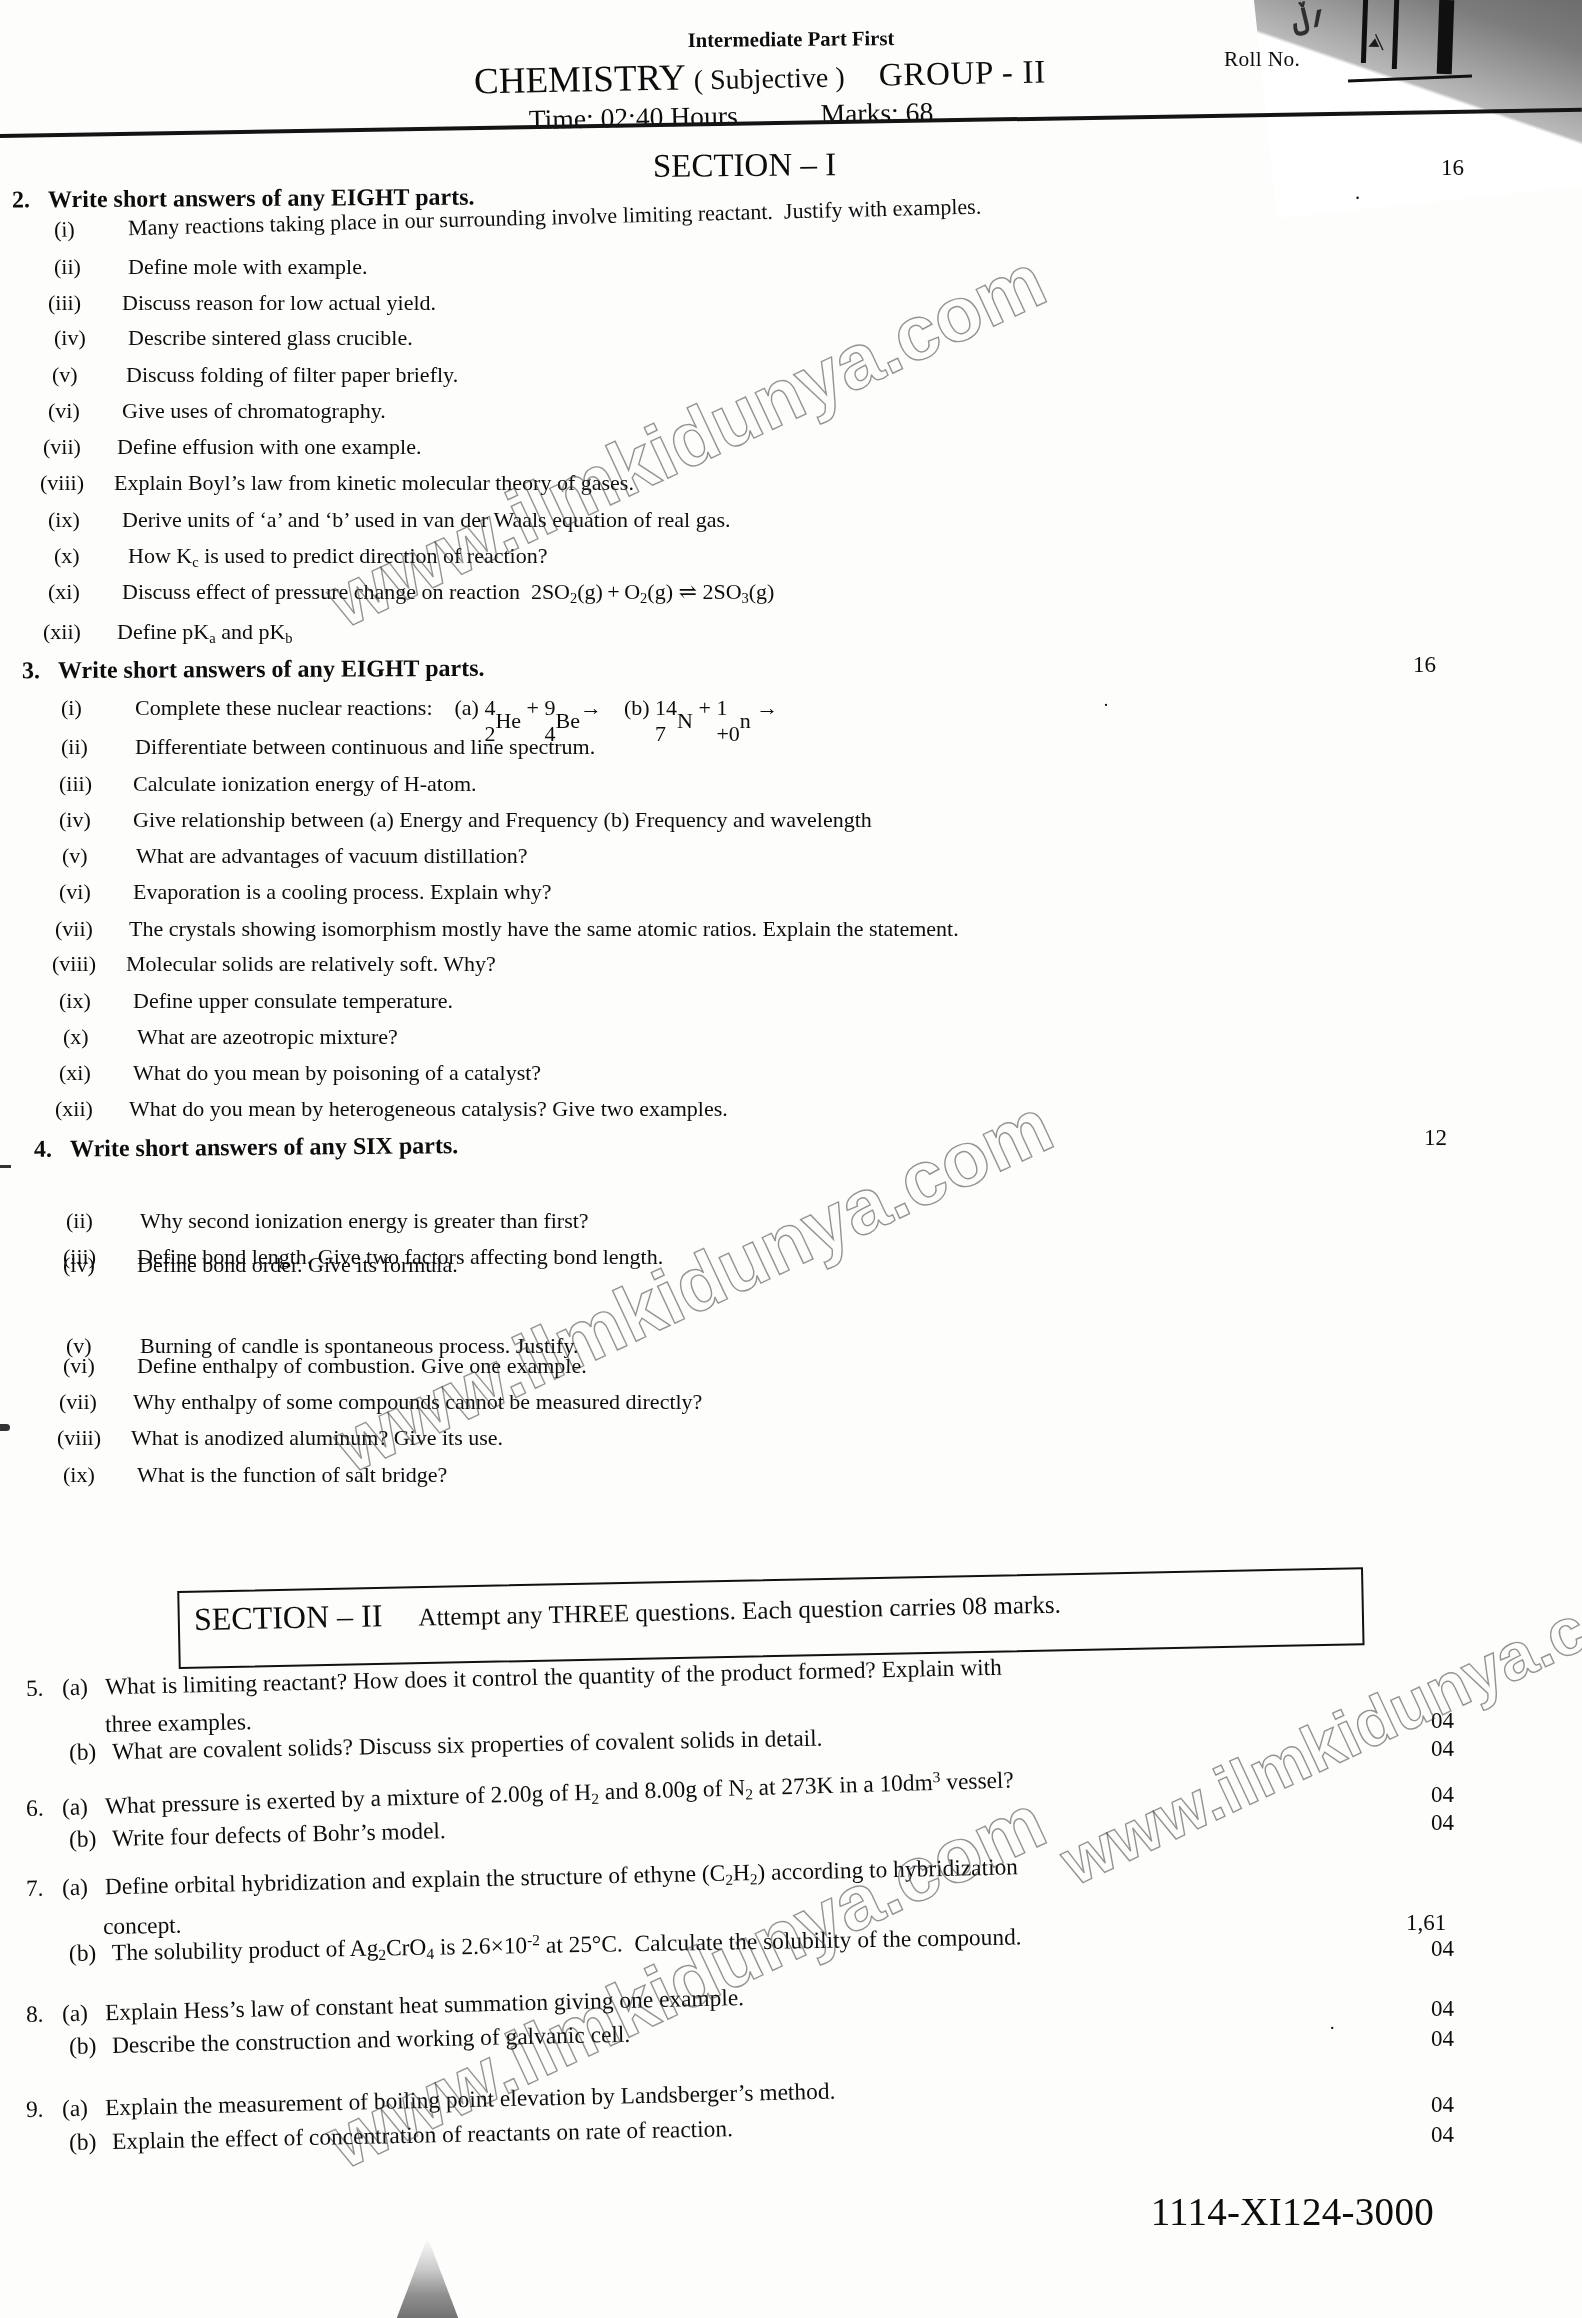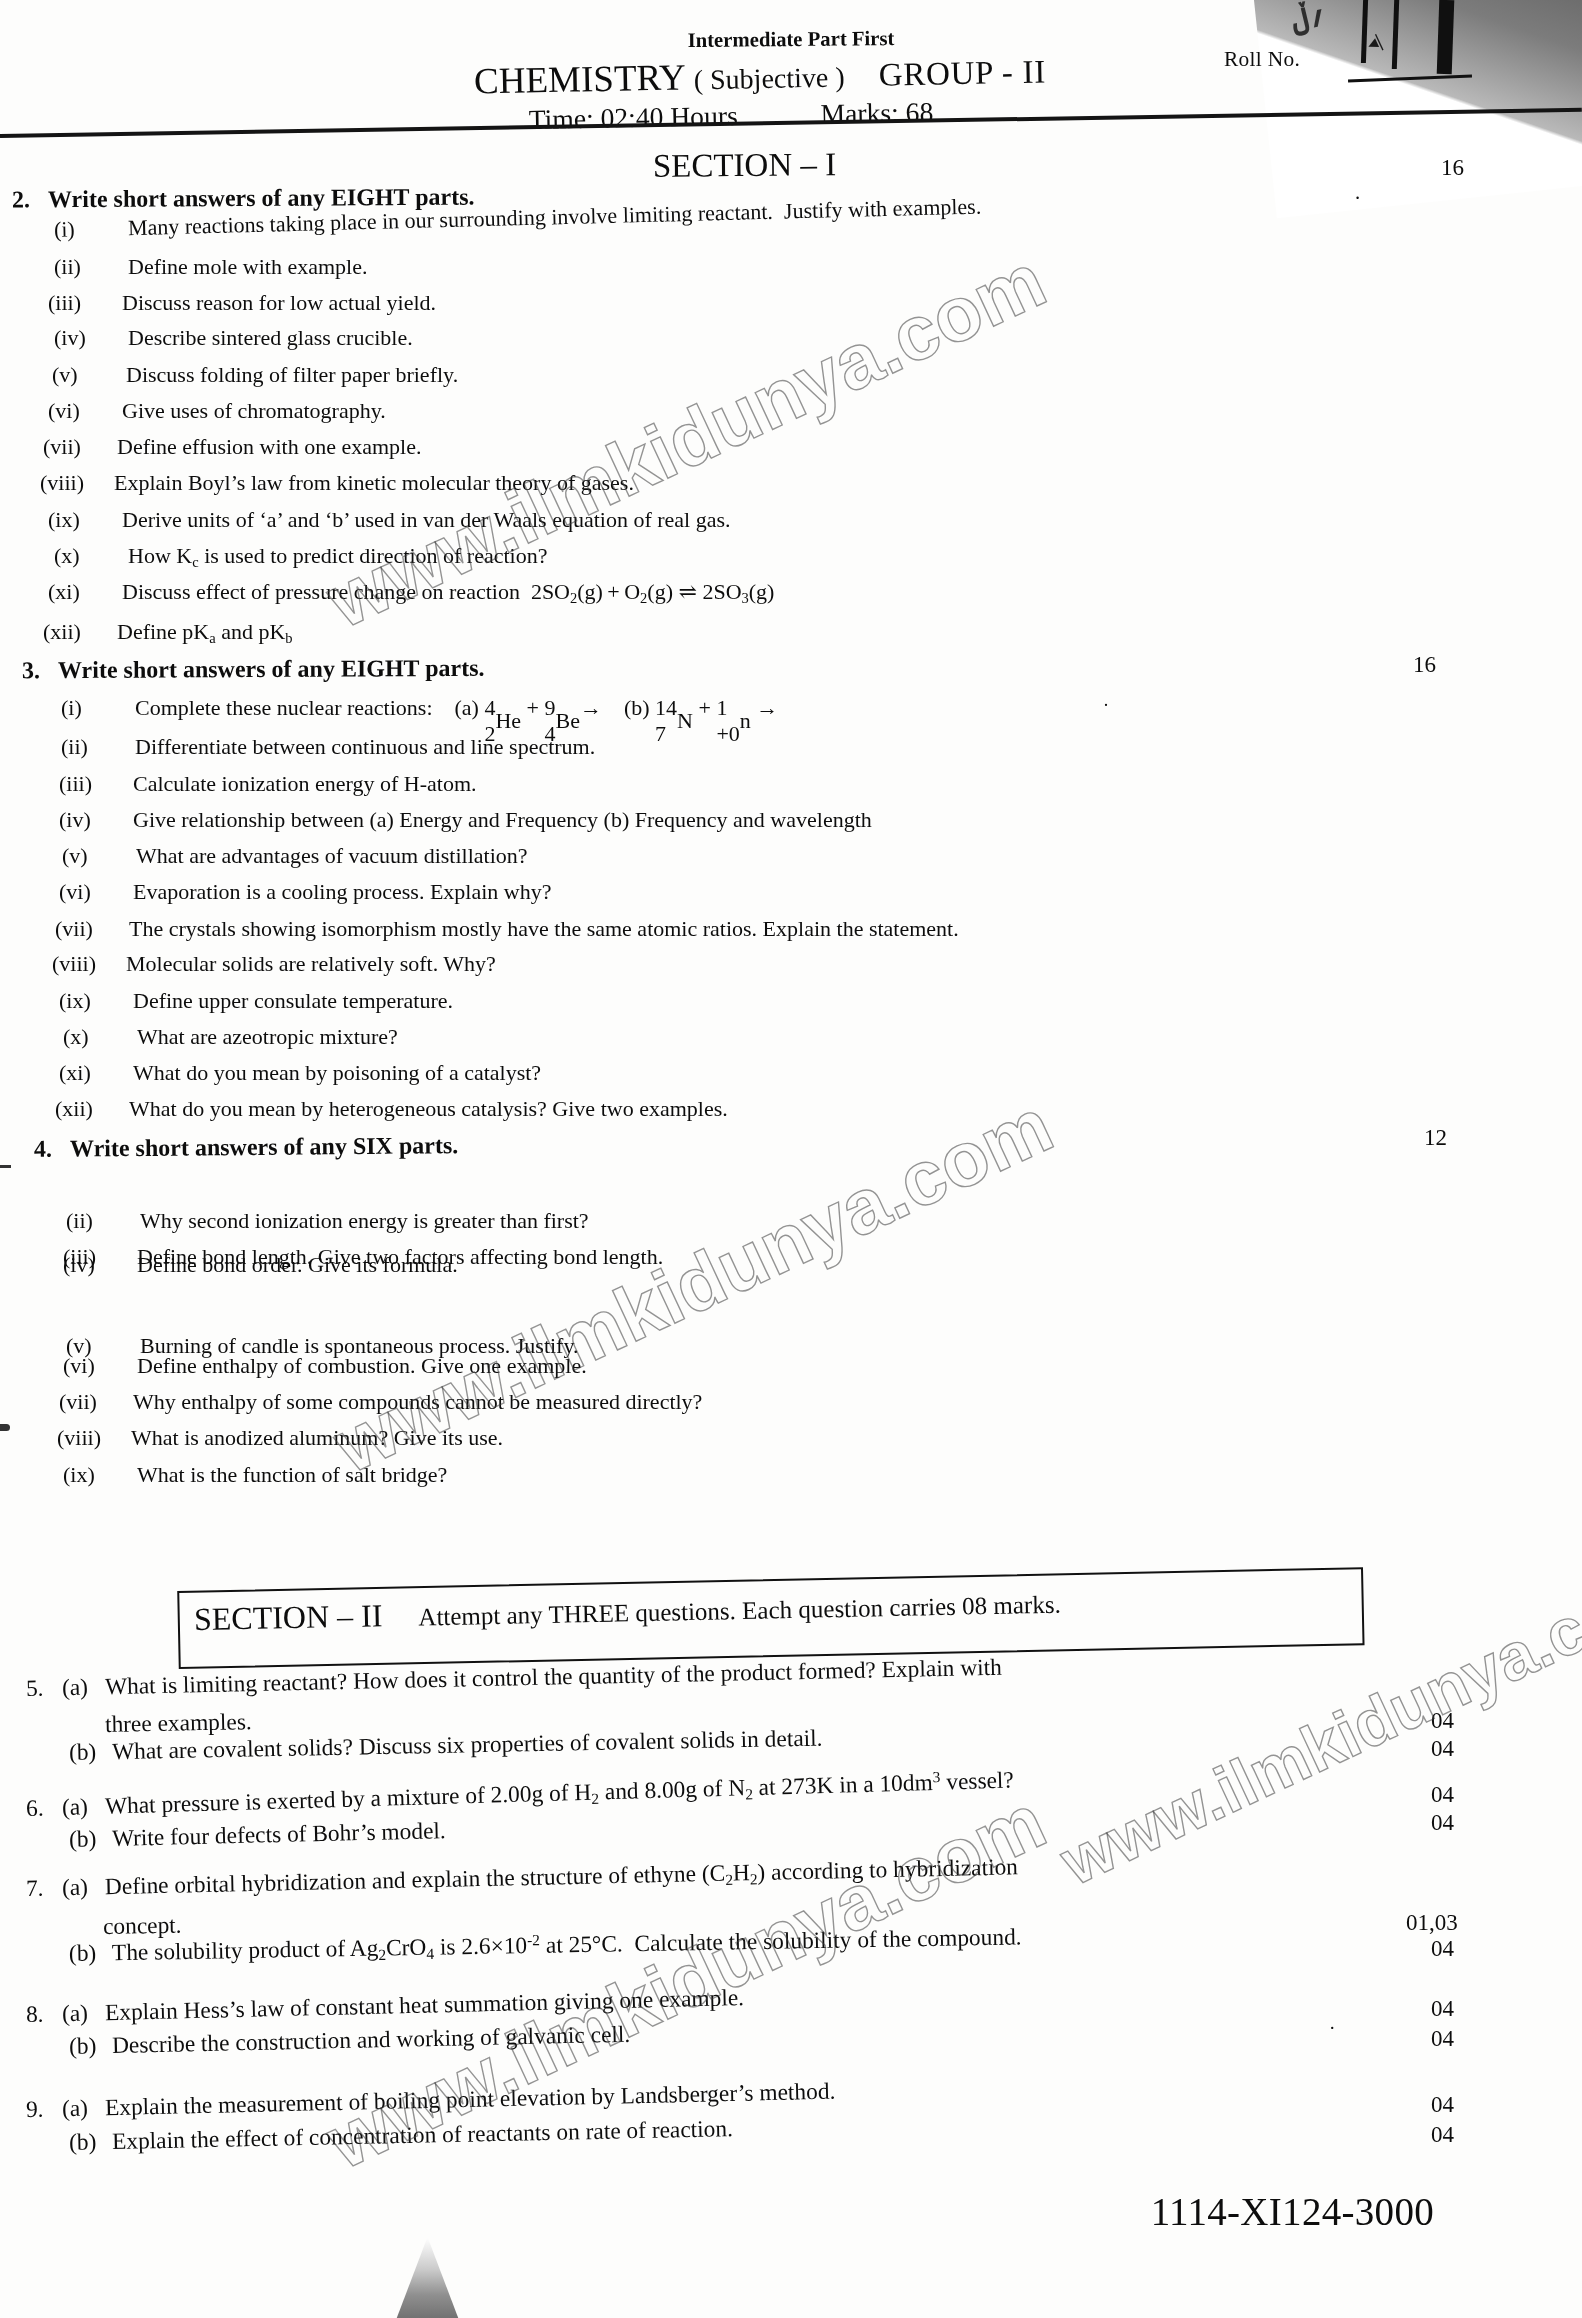--- a/index.html
+++ b/index.html
@@ -383,21 +383,21 @@
 
   <div class="part" style="top:1826px; left:69px; transform:rotate(-1.35deg); transform-origin:left center; font-size:23.4px;">
     <span style="display:inline-block;width:43px;">(b)</span><span>Write four defects of Bohr’s model.</span>
   </div>
   <div class="marks-col" style="top:1810px; left:1431px;">04</div>
 
   <div class="part" style="top:1875px; left:26px; transform:rotate(-1.25deg); transform-origin:left center; font-size:23.4px;">
     <span style="display:inline-block;width:36px;">7.</span><span style="display:inline-block;width:43px;">(a)</span><span>Define orbital hybridization and explain the structure of ethyne (C<sub>2</sub>H<sub>2</sub>) according to hybridization</span>
   </div>
   <div class="part" style="top:1913px; left:103px; transform:rotate(-1.0deg); transform-origin:left center; font-size:23.4px;">concept.</div>
-  <div class="marks-col" style="top:1910px; left:1406px;">01,03</div>
+  <div class="marks-col" style="top:1910px; left:1406px;">1,61</div>
 
   <div class="part" style="top:1939px; left:69px; transform:rotate(-1.0deg); transform-origin:left center; font-size:23.4px;">
     <span style="display:inline-block;width:43px;">(b)</span><span>The solubility product of Ag<sub>2</sub>CrO<sub>4</sub> is 2.6×10<sup>-2</sup> at 25°C.&nbsp; Calculate the solubility of the compound.</span>
   </div>
   <div class="marks-col" style="top:1936px; left:1431px;">04</div>
 
   <div class="part" style="top:2001px; left:26px; transform:rotate(-1.35deg); transform-origin:left center; font-size:23.4px;">
     <span style="display:inline-block;width:36px;">8.</span><span style="display:inline-block;width:43px;">(a)</span><span>Explain Hess’s law of constant heat summation giving one example.</span>
   </div>
   <div class="marks-col" style="top:1996px; left:1431px;">04</div>

